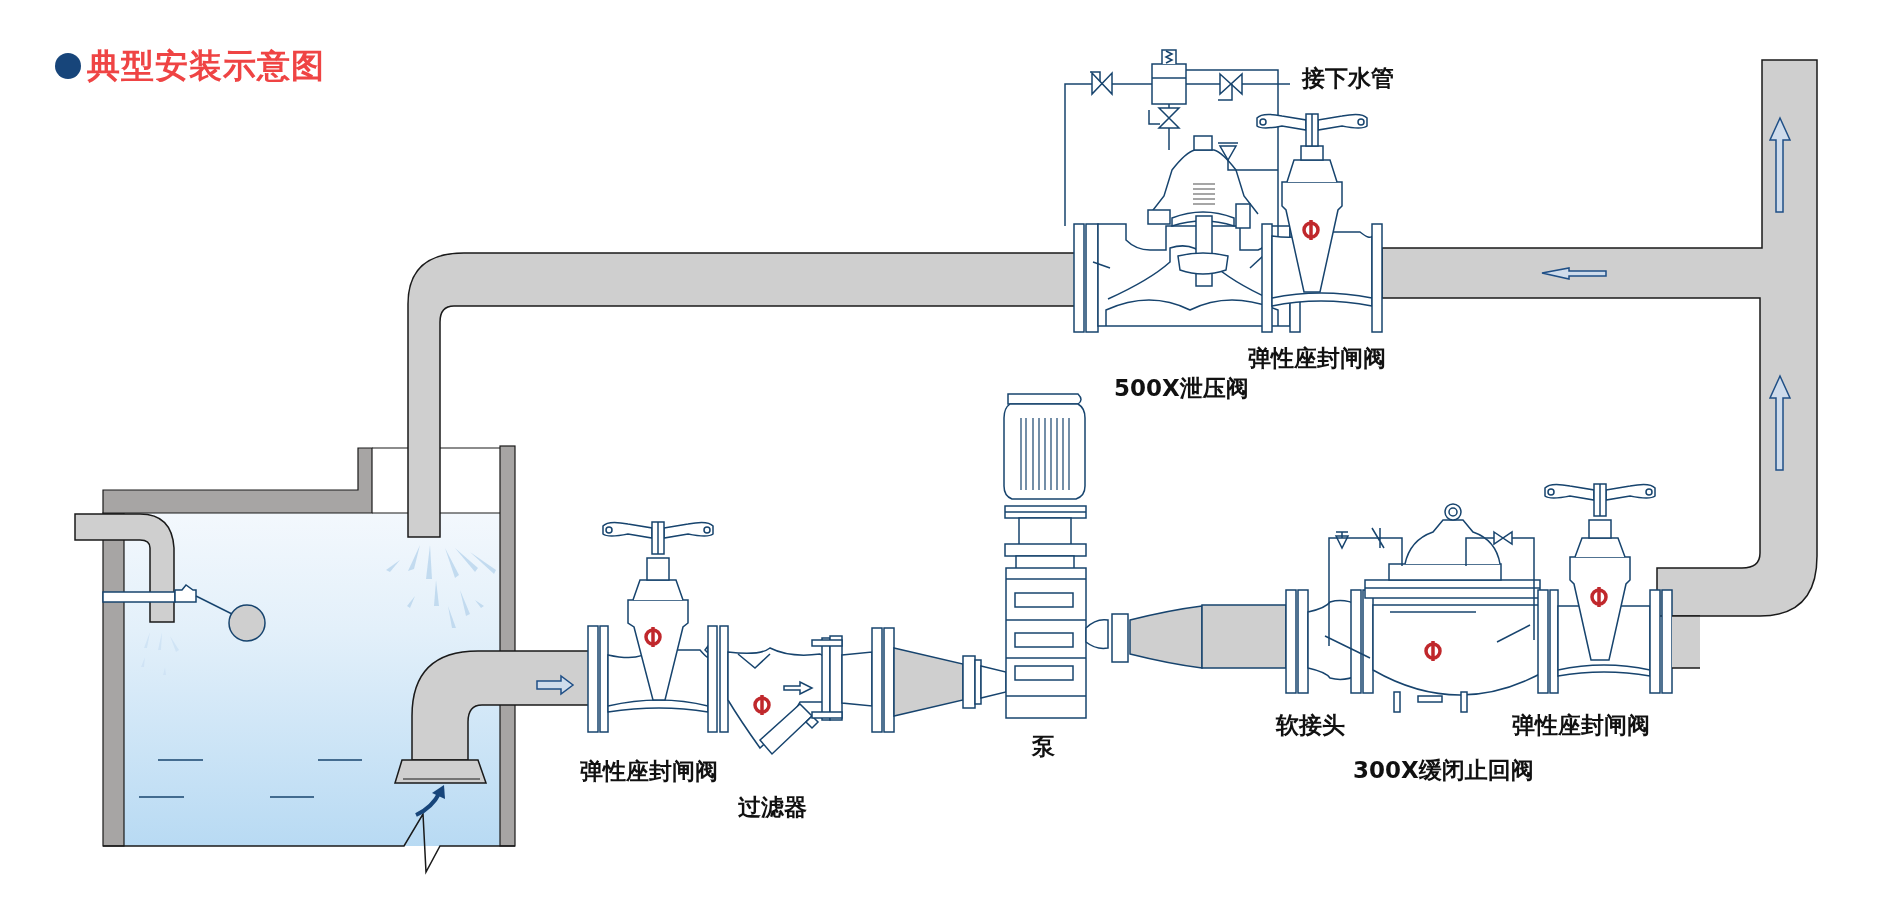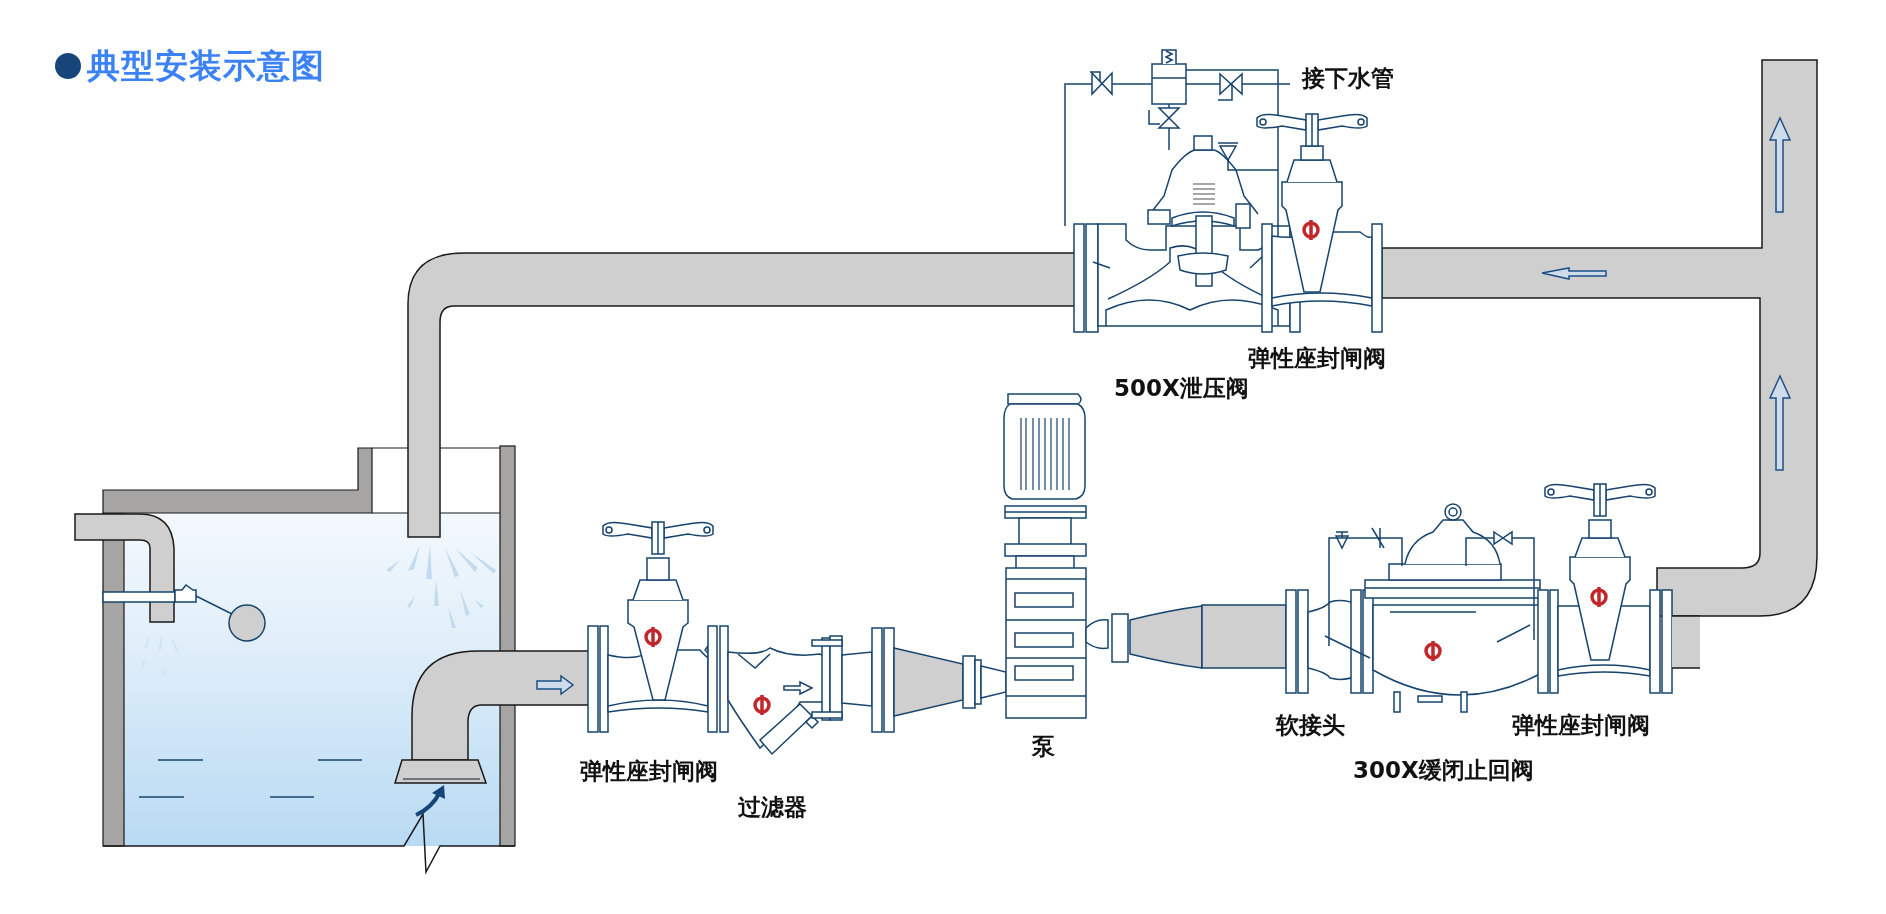--- a/index.html
+++ b/index.html
@@ -10,21 +10,21 @@
   .pipe-noline { fill: #cfcfcf; stroke: none; }
   .wall { fill: #a7a5a4; stroke: #1a1a1a; stroke-width: 1.2; }
   .ln { fill: none; stroke: #17446e; stroke-width: 1.5; }
   .lnw { fill: #ffffff; stroke: #17446e; stroke-width: 1.5; }
   .lng { fill: #cfcfcf; stroke: #17446e; stroke-width: 1.5; }
   .arrow { fill: #cfdcec; stroke: #1f4f86; stroke-width: 1.5; }
   .mark { fill: none; stroke: #c0282c; stroke-width: 3.5; }
   .label { font-family: "DejaVu Sans", "Liberation Sans", sans-serif; font-weight: bold;
            font-size: 23px; fill: #111; }
   .title { position: absolute; left: 55px; top: 44px; font-size: 33px; font-weight: bold;
-           color: #3b82f6; font-family: "DejaVu Sans", "Liberation Sans", sans-serif; letter-spacing: 1px; }
+           color: #ef4444; font-family: "DejaVu Sans", "Liberation Sans", sans-serif; letter-spacing: 1px; }
   .title .dot { display: inline-block; width: 26px; height: 26px; border-radius: 50%;
                 background: #17457a; margin-right: 6px; vertical-align: -2px; }
 </style>
 </head>
 <body>
 
 <div class="title">
   <span class="dot"></span><span>典型安装示意图</span>
 </div>
 

